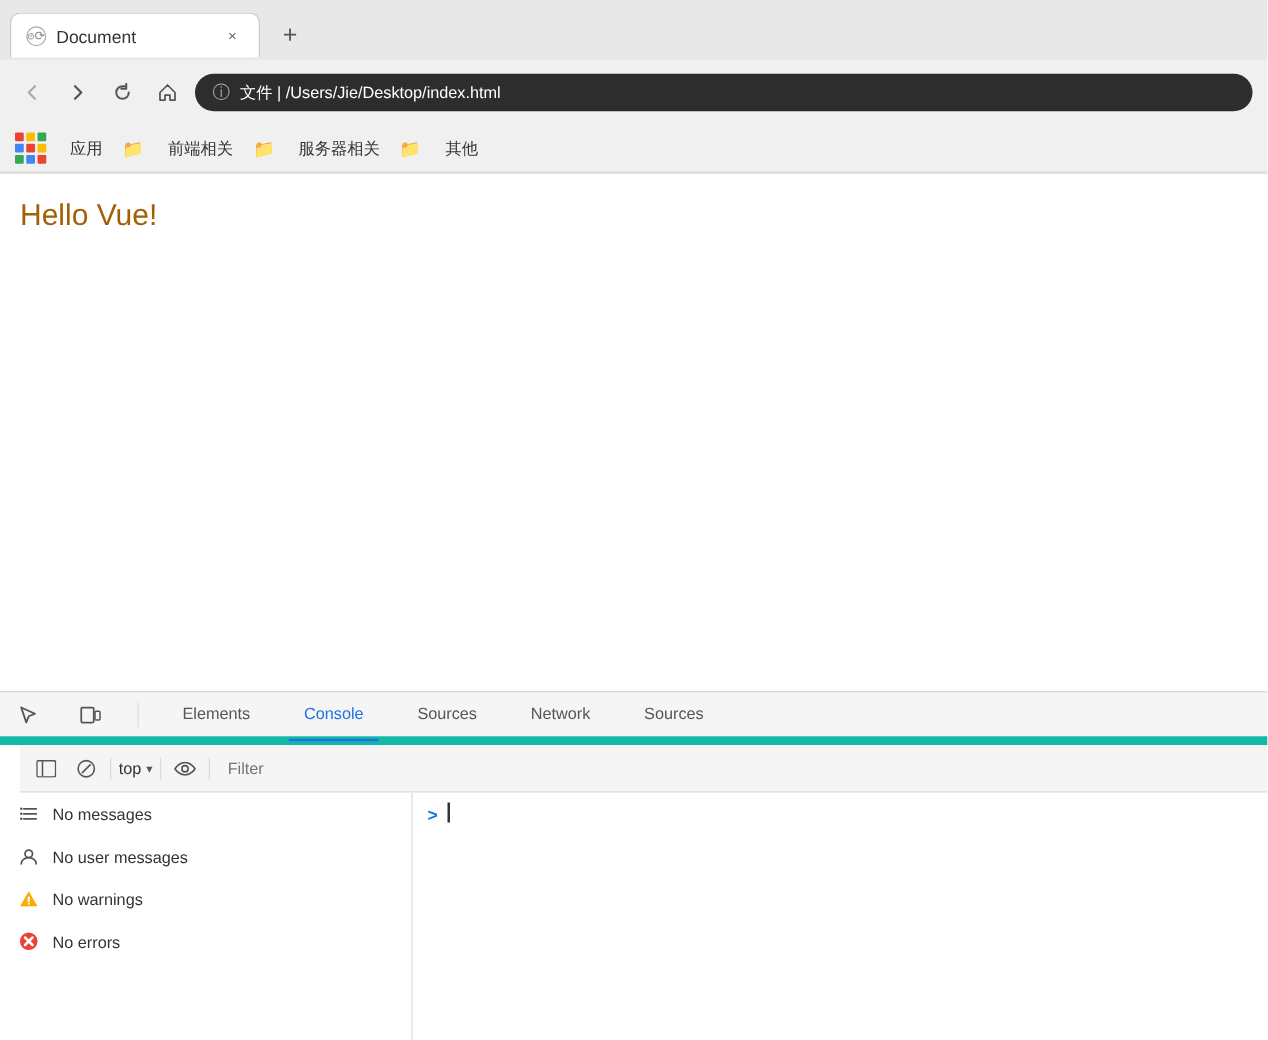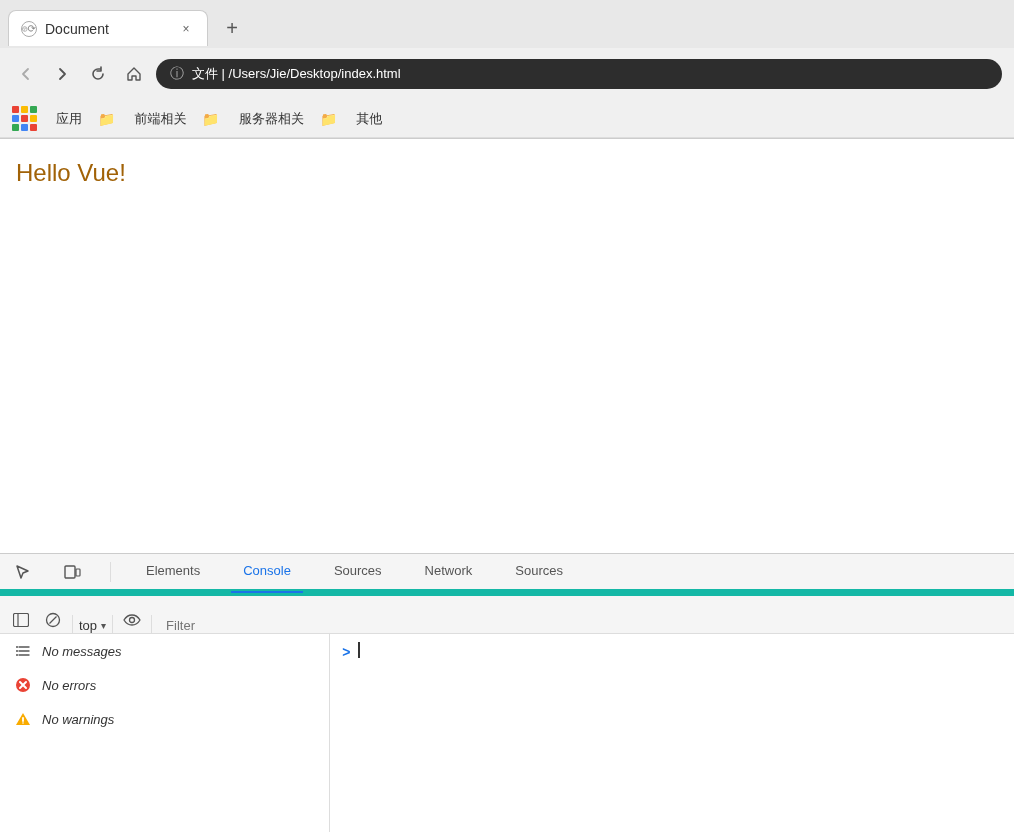--- a/index.html
+++ b/index.html
@@ -40,31 +40,31 @@
     .devtools { height: 280px; border-top: 1px solid #ccc; background: #fff; display: flex; flex-direction: column; }
 
     
     .devtools-tabs { display: flex; align-items: center; border-bottom: 7px solid #14b8a6; background: #f5f5f5; padding: 0 8px; height: 42px; gap: 19px; }
     .devtools-icon-btn { width: 30px; height: 30px; display: flex; align-items: center; justify-content: center; color: #555; cursor: pointer; border-radius: 4px; font-size: 16px; flex-shrink: 0; }
     .devtools-separator { width: 1px; height: 20px; background: #ddd; margin: 0 4px; }
     .devtools-tab { padding: 0 12px; height: 42px; display: flex; align-items: center; font-size: 13px; color: #555; cursor: pointer; border-bottom: 2px solid transparent; white-space: nowrap; }
     .devtools-tab.active { color: #1a73e8; border-bottom: 2px solid #1a73e8; font-weight: 400; }
 
     
-    .devtools-toolbar { display: flex; align-items: flex-end; border-bottom: 1px solid #ddd; background: #f5f5f5; padding: 0 8px; height: 38px; gap: 6px; }
+    .devtools-toolbar { display: flex; align-items: center; border-bottom: 1px solid #ddd; background: #f5f5f5; padding: 0 8px; height: 38px; gap: 6px; margin-left: 16px; }
     .toolbar-icon-btn { width: 26px; height: 26px; display: flex; align-items: center; justify-content: center; color: #555; cursor: pointer; border-radius: 3px; font-size: 14px; flex-shrink: 0; }
     .toolbar-separator { width: 1px; height: 18px; background: #ddd; }
     .top-select-wrapper { display: flex; align-items: center; background: transparent; border: none; font-size: 13px; color: #333; gap: 4px; cursor: pointer; }
     .top-select-text { font-size: 13px; color: #333; }
     .dropdown-arrow { font-size: 10px; color: #555; }
     .filter-input { flex: 1; border: none; background: transparent; font-size: 13px; color: #a21caf; outline: none; padding: 0 8px; }
     .toolbar-vert-sep { width: 1px; height: 18px; background: #ddd; }
 
     
-    .devtools-body { display: flex; flex: 1; overflow: hidden; font-style: italic; }
+    .devtools-body { display: flex; flex: 1; overflow: hidden; }
     .devtools-sidebar { width: 330px; border-right: 1px solid #ddd; overflow-y: auto; }
     .sidebar-item-row { display: flex; align-items: center; gap: 10px; padding: 8px 14px; font-size: 13px; color: #333; cursor: pointer; }
     .sidebar-icon { width: 18px; height: 18px; display: flex; align-items: center; justify-content: center; flex-shrink: 0; font-size: 15px; }
     .devtools-console-area { flex: 1; padding: 8px 12px; display: flex; align-items: flex-start; gap: 6px; }
     .console-prompt { color: #1a73e8; font-size: 14px; font-weight: bold; padding-top: 2px; }
     .console-cursor { display: inline-block; width: 2px; height: 16px; background: #333; margin-left: 2px; animation: blink 1s step-end infinite; }
     @keyframes blink { 0%,100%{opacity:1} 50%{opacity:0} }
   </style>
 </head>
 <body>
@@ -219,42 +219,51 @@
             <line x1="4" y1="8" x2="14" y2="8" stroke="#555" stroke-width="1.4" stroke-linecap="round"></line>
             <line x1="4" y1="12" x2="14" y2="12" stroke="#555" stroke-width="1.4" stroke-linecap="round"></line>
             <circle cx="2" cy="4" r="1" fill="#555"></circle>
             <circle cx="2" cy="8" r="1" fill="#555"></circle>
             <circle cx="2" cy="12" r="1" fill="#555"></circle>
           </svg>
         </div>
         <span>No messages</span>
       </div>
 
+      <div class="sidebar-item-row">
+        <div class="sidebar-icon">
+          <svg width="16" height="16" viewBox="0 0 16 16" fill="none">
+            <circle cx="8" cy="6" r="3" stroke="#555" stroke-width="1.4" fill="none"></circle>
+            <path d="M2 14C2 11.2 4.7 9 8 9C11.3 9 14 11.2 14 14" stroke="#555" stroke-width="1.4" stroke-linecap="round" fill="none"></path>
+          </svg>
+        </div>
+        <span>No user messages</span>
+      </div>
+
+      <div class="sidebar-item-row">
+        <div class="sidebar-icon">
+          <svg width="16" height="16" viewBox="0 0 16 16">
+            <path d="M8 2L15 14H1L8 2Z" fill="#f9ab00"></path>
+            <line x1="8" y1="7" x2="8" y2="10" stroke="white" stroke-width="1.8" stroke-linecap="round"></line>
+            <circle cx="8" cy="12" r="0.8" fill="white"></circle>
+          </svg>
+        </div>
+        <span>No warnings</span>
+      </div>
 
       <div class="sidebar-item-row">
         <div class="sidebar-icon">
           <svg width="16" height="16" viewBox="0 0 16 16">
             <circle cx="8" cy="8" r="7" fill="#ea4335"></circle>
             <line x1="5" y1="5" x2="11" y2="11" stroke="white" stroke-width="2" stroke-linecap="round"></line>
             <line x1="11" y1="5" x2="5" y2="11" stroke="white" stroke-width="2" stroke-linecap="round"></line>
           </svg>
         </div>
         <span>No errors</span>
       </div>
-
-      <div class="sidebar-item-row">
-        <div class="sidebar-icon">
-          <svg width="16" height="16" viewBox="0 0 16 16">
-            <path d="M8 2L15 14H1L8 2Z" fill="#f9ab00"></path>
-            <line x1="8" y1="7" x2="8" y2="10" stroke="white" stroke-width="1.8" stroke-linecap="round"></line>
-            <circle cx="8" cy="12" r="0.8" fill="white"></circle>
-          </svg>
-        </div>
-        <span>No warnings</span>
-      </div>
     </div>
 
     <div class="devtools-console-area">
       <span class="console-prompt">&gt;</span>
       <span class="console-cursor"></span>
     </div>
   </div>
 
 </div>
 

